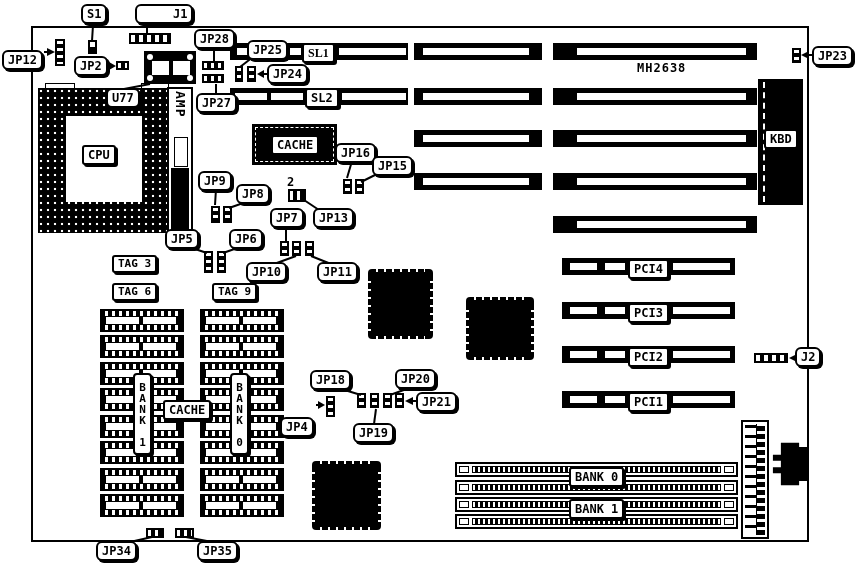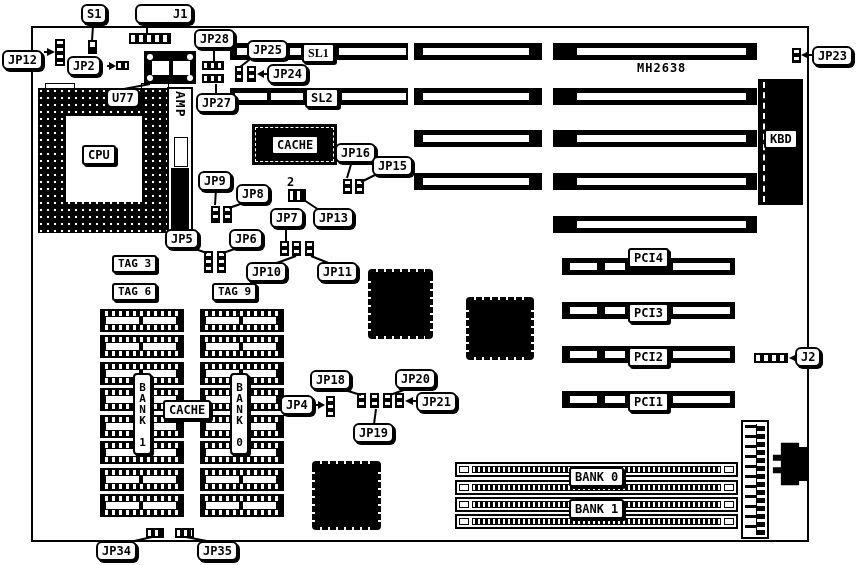--- a/index.html
+++ b/index.html
@@ -306,47 +306,47 @@
       <polygon points="325,405 318,401 318,409"></polygon>
       <polygon points="405,401 413,397 413,405"></polygon>
       <polygon points="801,55 809,51 809,59"></polygon>
       <polygon points="789,358 797,354 797,362"></polygon>
     </g>
   </svg>
 
   <div class="abs lbl" style="left:81px;top:4px;">S1</div>
   <div class="abs lbl" style="left:135px;top:4px;padding-left:36px;">J1</div>
   <div class="abs lbl" style="left:2px;top:50px;">JP12</div>
-  <div class="abs lbl" style="left:67px;top:56px;">JP2</div>
+  <div class="abs lbl" style="left:74px;top:56px;">JP2</div>
   <div class="abs lbl" style="left:106px;top:88px;">U77</div>
   <div class="abs lbl" style="left:194px;top:29px;">JP28</div>
   <div class="abs lbl" style="left:196px;top:93px;">JP27</div>
   <div class="abs lbl" style="left:247px;top:40px;">JP25</div>
   <div class="abs lbl" style="left:267px;top:64px;">JP24</div>
   <div class="abs lbl flat" style="left:302px;top:43px;font-family:Liberation Serif, serif;">SL1</div>
   <div class="abs lbl flat" style="left:305px;top:88px;">SL2</div>
   <div class="abs lbl" style="left:335px;top:143px;">JP16</div>
   <div class="abs lbl" style="left:372px;top:156px;">JP15</div>
   <div class="abs txt" style="left:287px;top:175px;z-index:7;">2</div>
   <div class="abs lbl" style="left:313px;top:208px;">JP13</div>
   <div class="abs lbl" style="left:270px;top:208px;">JP7</div>
   <div class="abs lbl" style="left:198px;top:171px;">JP9</div>
   <div class="abs lbl" style="left:236px;top:184px;">JP8</div>
   <div class="abs lbl" style="left:165px;top:229px;">JP5</div>
   <div class="abs lbl" style="left:229px;top:229px;">JP6</div>
   <div class="abs lbl" style="left:246px;top:262px;">JP10</div>
   <div class="abs lbl" style="left:317px;top:262px;">JP11</div>
-  <div class="abs lbl" style="left:280px;top:395px;">JP4</div>
+  <div class="abs lbl" style="left:280px;top:417px;">JP4</div>
   <div class="abs lbl" style="left:310px;top:370px;">JP18</div>
   <div class="abs lbl" style="left:395px;top:369px;">JP20</div>
   <div class="abs lbl" style="left:416px;top:392px;">JP21</div>
   <div class="abs lbl" style="left:353px;top:423px;">JP19</div>
   <div class="abs lbl" style="left:812px;top:46px;">JP23</div>
   <div class="abs lbl" style="left:795px;top:347px;">J2</div>
   <div class="abs lbl" style="left:96px;top:541px;">JP34</div>
   <div class="abs lbl" style="left:197px;top:541px;">JP35</div>
-  <div class="abs lbl flat" style="left:628px;top:248px;">PCI4</div>
+  <div class="abs lbl flat" style="left:628px;top:259px;">PCI4</div>
   <div class="abs lbl flat" style="left:628px;top:303px;">PCI3</div>
   <div class="abs lbl flat" style="left:628px;top:347px;">PCI2</div>
   <div class="abs lbl flat" style="left:628px;top:392px;">PCI1</div>
   <div class="abs txt" style="left:637px;top:61px;letter-spacing:1px;">MH2638</div>
 
 </div>
 
 </body></html>

